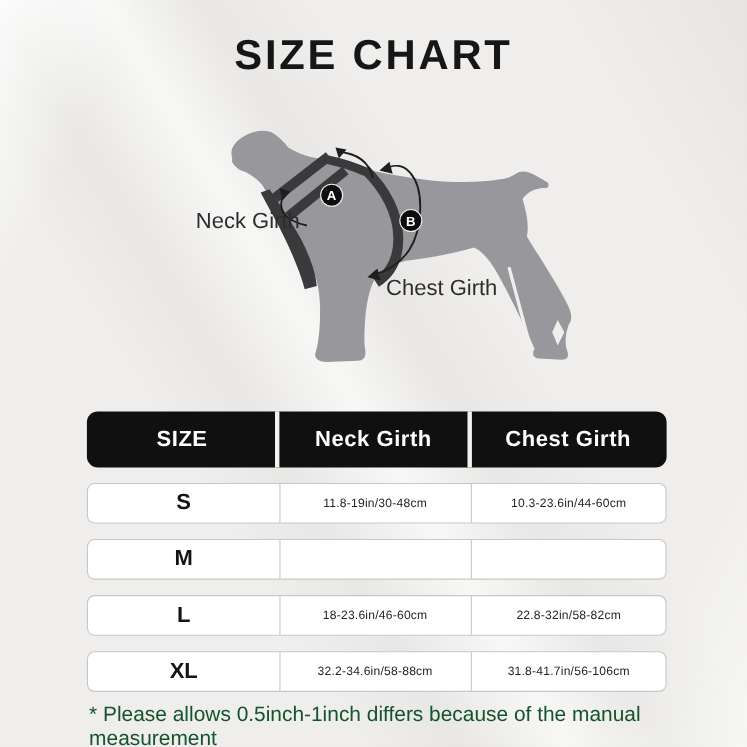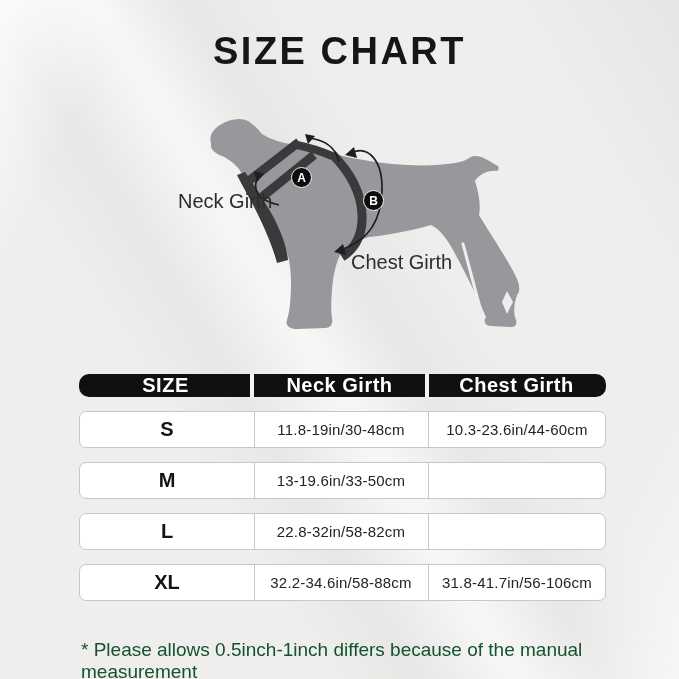--- a/index.html
+++ b/index.html
@@ -38,39 +38,39 @@
     position:absolute;width:21px;height:21px;border-radius:50%;
     background:var(--badge_bg);border:1.5px solid #f1f0ee;
     color:#fff;font-size:12px;font-weight:bold;
     display:flex;align-items:center;justify-content:center;line-height:1;
   }
   .badge-a{left:141px;top:69px;}
   .badge-b{left:213px;top:92px;}
   
   .size-table{position:absolute;left:79px;top:374px;width:527px;}
   .thead{
-    position:relative;height:23px;background:var(--header_bg);border-radius:10px;
+    position:relative;height:51px;background:var(--header_bg);border-radius:10px;
     display:grid;grid-template-columns:173px 175px 179px;align-items:center;
   }
   .thead .th{
     text-align:center;color:var(--header_text);font-size:20px;font-weight:bold;letter-spacing:0.5px;
   }
   .vgap{position:absolute;top:0;bottom:0;width:3.5px;background:#f3f2f0;}
   .vgap.g1{left:171px;} .vgap.g2{left:346px;}
   .trow{
     position:relative;height:37px;margin-top:14px;background:var(--row_bg);
     border:1px solid var(--row_border);border-radius:7px;
     display:grid;grid-template-columns:174px 174px 178px;align-items:center;
   }
   .trow:first-of-type{margin-top:15px;}
   .trow .vline{position:absolute;top:0;bottom:0;width:1px;background:var(--row_border);}
   .trow .v1{left:174px;} .trow .v2{left:348px;}
   .td{text-align:center;}
   .td-size{font-size:20px;font-weight:600;color:#141414;}
-  .td-val{font-size:15px;color:#242424;letter-spacing:0.2px;}
+  .td-val{font-size:11px;color:#242424;letter-spacing:0.2px;}
   
   .footnote{position:absolute;left:81px;top:639px;font-size:19px;color:#14532d;}
 </style>
 </head>
 <body>
 
 <div class="canvas">
   <div class="bg-sheen"></div>
 
   <div class="title">SIZE CHART</div>
@@ -159,26 +159,26 @@
 
     <div class="trow">
       <div class="td td-size">S</div>
       <div class="td td-val">11.8-19in/30-48cm</div>
       <div class="td td-val">10.3-23.6in/44-60cm</div>
       <div class="vline v1"></div>
       <div class="vline v2"></div>
     </div>
     <div class="trow">
       <div class="td td-size">M</div>
-      <div class="td td-val">13-19.6in/33-50cm</div>
       <div class="vline v1"></div>
       <div class="vline v2"></div>
     </div>
     <div class="trow">
       <div class="td td-size">L</div>
+      <div class="td td-val">18-23.6in/46-60cm</div>
       <div class="td td-val">22.8-32in/58-82cm</div>
       <div class="vline v1"></div>
       <div class="vline v2"></div>
     </div>
     <div class="trow">
       <div class="td td-size">XL</div>
       <div class="td td-val">32.2-34.6in/58-88cm</div>
       <div class="td td-val">31.8-41.7in/56-106cm</div>
       <div class="vline v1"></div>
       <div class="vline v2"></div>

